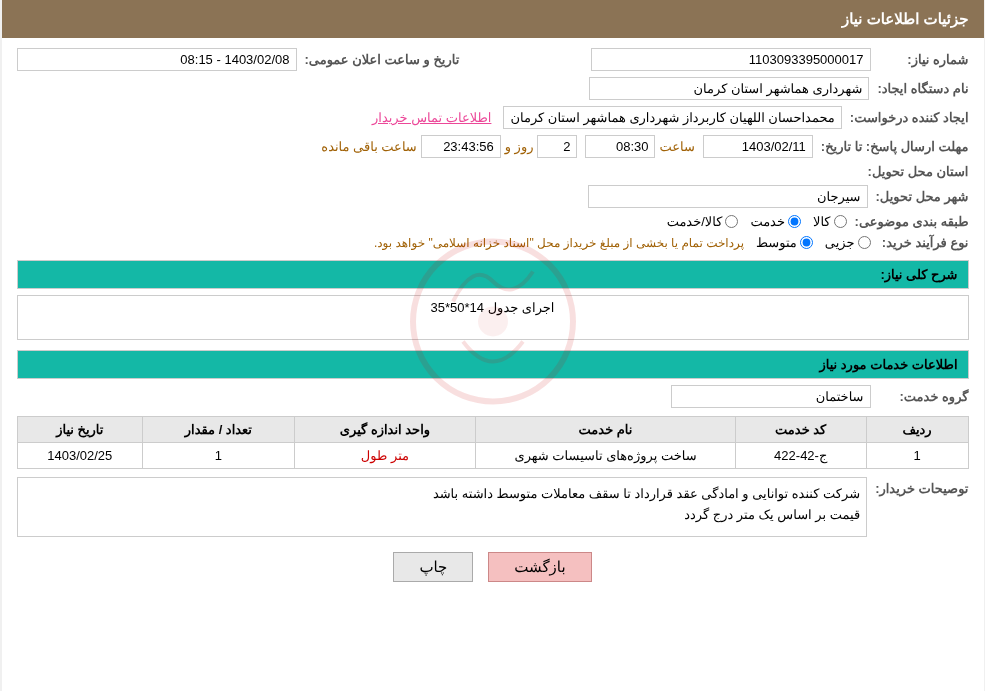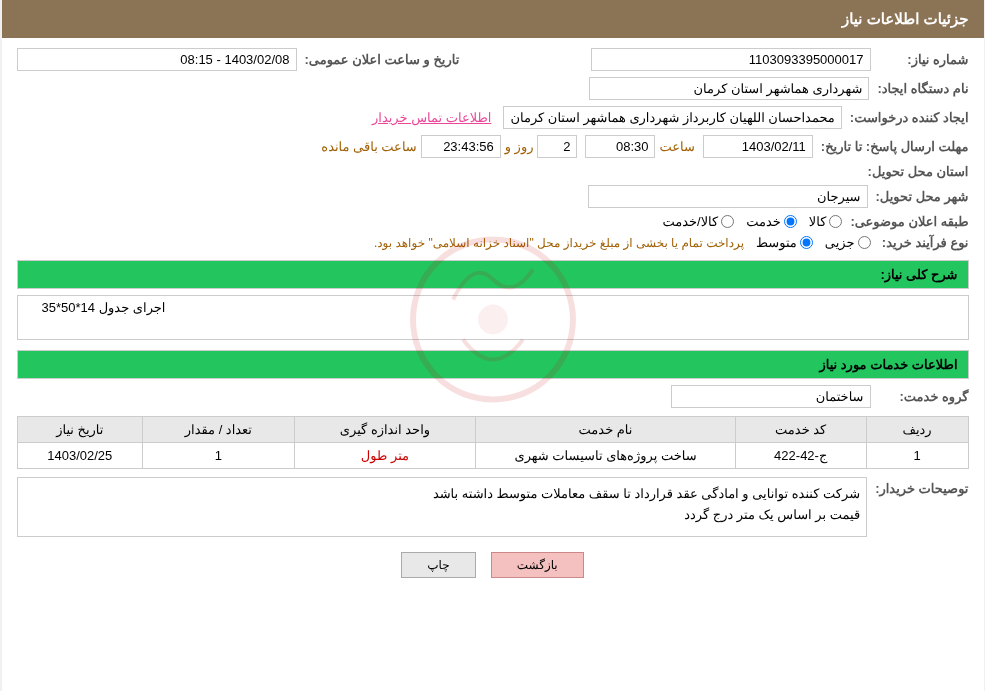--- a/index.html
+++ b/index.html
@@ -63,52 +63,52 @@
       display: flex;
       align-items: center;
       gap: 12px;
     }
     .radio-item {
       display: flex;
       align-items: center;
       gap: 3px;
     }
     .section-title {
-      background: #22c55e;
+      background: #14b8a6;
       border: 1px solid #ccc;
       padding: 6px 10px;
       font-weight: bold;
       text-align: right;
       margin-bottom: 6px;
       margin-top: 10px;
     }
     .textarea-box {
       border: 1px solid #ccc;
       background: #fff;
       padding: 4px 24px;
       min-height: 45px;
       width: 100%;
-      text-align: left;
+      text-align: center;
     }
     .service-group-row {
       display: flex;
       align-items: center;
       margin-bottom: 8px;
     }
     table.services-table {
       width: 100%;
       border-collapse: collapse;
       margin-bottom: 8px;
     }
     table.services-table th {
       background: #e8e8e8;
       border: 1px solid #ccc;
       padding: 5px 24px;
       text-align: center;
-      font-weight: normal;
+      font-weight: bold;
     }
     table.services-table td {
       border: 1px solid #ccc;
       padding: 5px 8px;
       text-align: center;
     }
     .description-box {
       border: 1px solid #ccc;
       padding: 6px;
       background: #fff;
@@ -121,21 +121,21 @@
       justify-content: center;
       gap: 15px;
       margin-top: 15px;
       margin-bottom: 15px;
     }
     .btn {
       padding: 5px 25px;
       border: 1px solid #aaa;
       background: #f5f5f5;
       cursor: pointer;
-      font-size: 12px;
+      font-size: 15px;
       font-family: Tahoma, Arial, sans-serif;
     }
     .btn-print {
       background: #e8e8e8;
     }
     .btn-back {
       background: #f5c0c0;
       border-color: #cc8888;
     }
     .watermark-container {
@@ -206,21 +206,21 @@
     <div class="form-row">
       <span class="label">استان محل تحویل:</span>
     </div>
 
     <div class="form-row">
       <span class="label">شهر محل تحویل:</span>
       <div class="value-box value-box-wide">سیرجان</div>
     </div>
 
     <div class="form-row">
-      <span class="label">طبقه اعلان موضوعی:</span>
+      <span class="label">طبقه بندی موضوعی:</span>
       <div class="radio-group">
         <div class="radio-item">
           <input type="radio" name="category" style="">
           <span>کالا</span>
         </div>
         <div class="radio-item">
           <input type="radio" name="category" checked="" style="">
           <span>خدمت</span>
         </div>
         <div class="radio-item">

